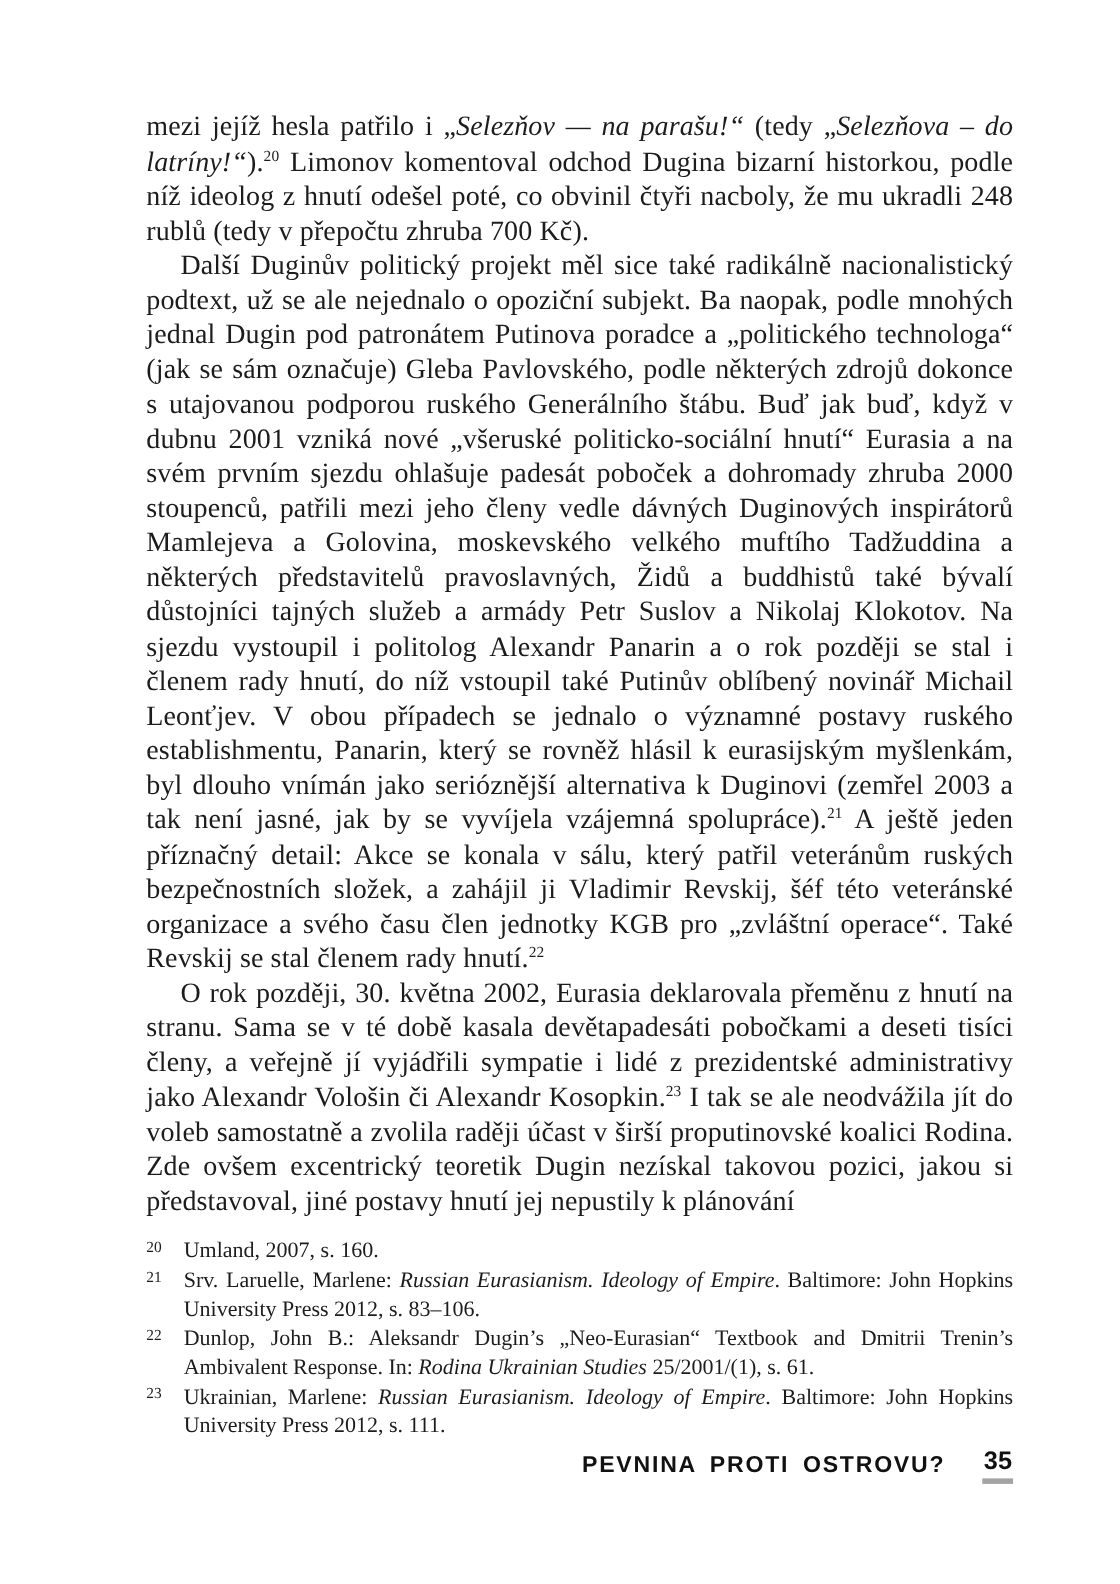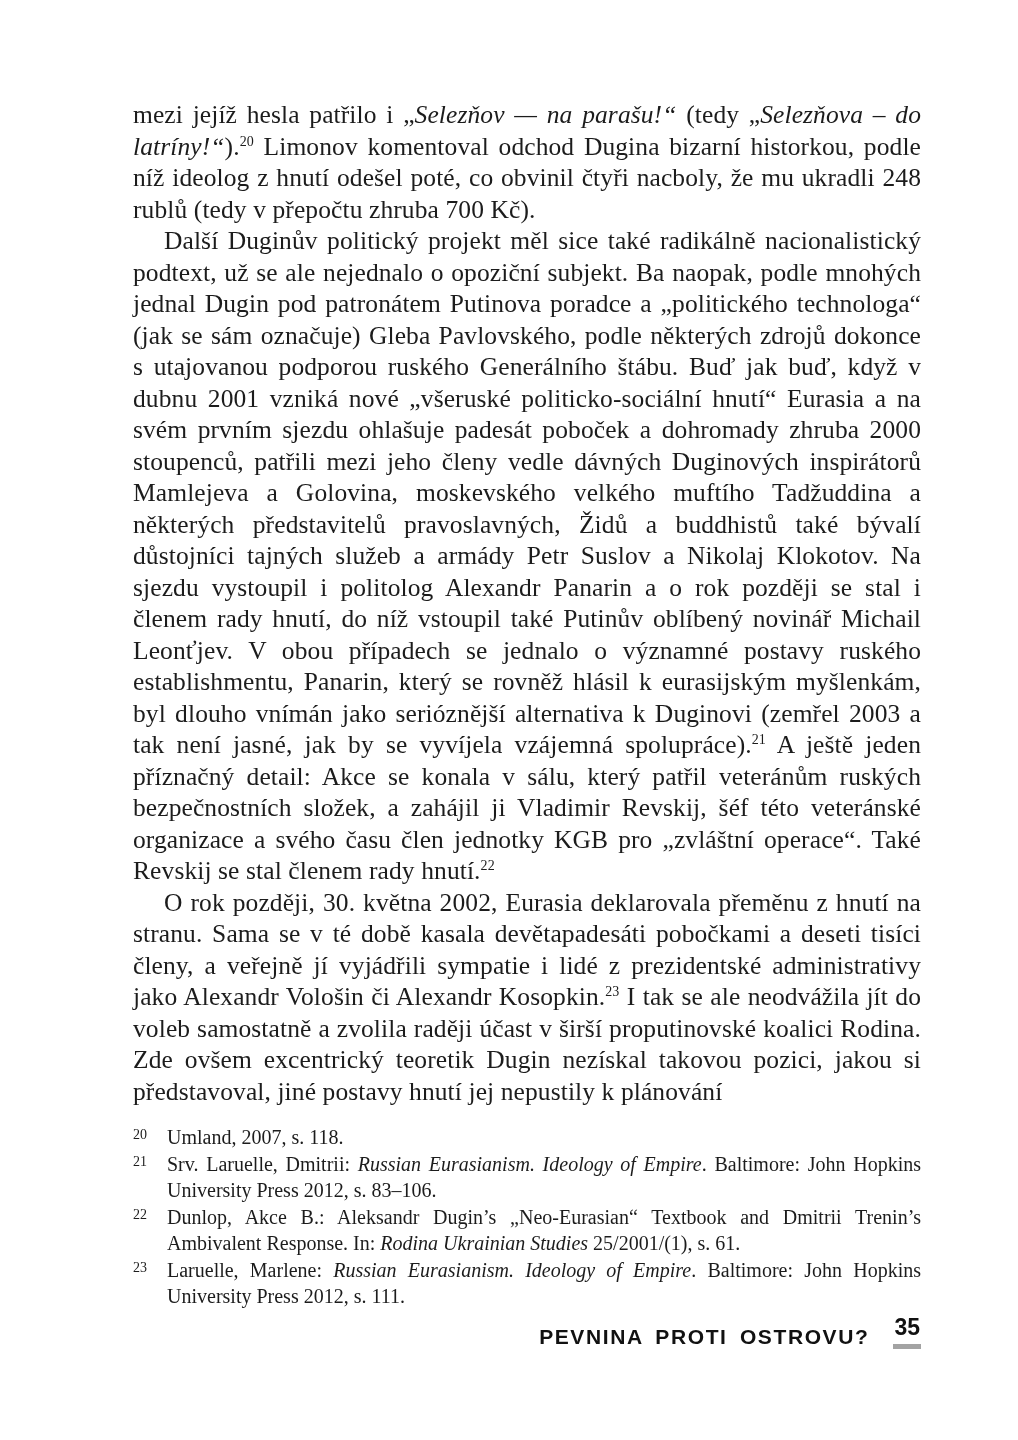--- a/index.html
+++ b/index.html
@@ -56,22 +56,22 @@
     text-align: justify;
   }
   .footnote-body em { font-style: italic; }
   .page-footer {
     position: absolute;
     left: 133px;
     top: 1314px;
     width: 788px;
     display: flex;
     justify-content: flex-end;
-    align-items: flex-end;
-    gap: 24px;
+    align-items: center;
+    gap: 34px;
     font-family: "Liberation Sans", "DejaVu Sans", sans-serif;
     color: #111111;
   }
   .running-head {
     font-size: 21px;
     font-weight: 700;
     letter-spacing: 1.6px;
     word-spacing: 5px;
     text-transform: uppercase;
   }
@@ -90,33 +90,33 @@
   <div class="text-block">
     <div class="body-paragraphs" id="body-paragraphs">
         <p><span>mezi jejíž hesla patřilo i „</span><em>Selezňov — na parašu!“</em><span> (tedy „</span><em>Selezňova – do latríny!“</em><span>).</span><sup class="fnref">20</sup><span> Limonov komentoval odchod Dugina bizarní historkou, podle níž ideolog z hnutí odešel poté, co obvinil čtyři nacboly, že mu ukradli 248 rublů (tedy v přepočtu zhruba 700 Kč).</span></p>
         <p class="indented"><span>Další Duginův politický projekt měl sice také radikálně nacionalistický podtext, už se ale nejednalo o opoziční subjekt. Ba naopak, podle mnohých jednal Dugin pod patronátem Putinova poradce a „politického technologa“ (jak se sám označuje) Gleba Pavlovského, podle některých zdrojů dokonce s utajovanou podporou ruského Generálního štábu. Buď jak buď, když v dubnu 2001 vzniká nové „všeruské politicko-sociální hnutí“ Eurasia a na svém prvním sjezdu ohlašuje padesát poboček a dohromady zhruba 2000 stoupenců, patřili mezi jeho členy vedle dávných Duginových inspirátorů Mamlejeva a Golovina, moskevského velkého muftího Tadžuddina a některých představitelů pravoslavných, Židů a buddhistů také bývalí důstojníci tajných služeb a armády Petr Suslov a Nikolaj Klokotov. Na sjezdu vystoupil i politolog Alexandr Panarin a o rok později se stal i členem rady hnutí, do níž vstoupil také Putinův oblíbený novinář Michail Leonťjev. V obou případech se jednalo o významné postavy ruského establishmentu, Panarin, který se rovněž hlásil k eurasijským myšlenkám, byl dlouho vnímán jako serióznější alternativa k Duginovi (zemřel 2003 a tak není jasné, jak by se vyvíjela vzájemná spolupráce).</span><sup class="fnref">21</sup><span> A ještě jeden příznačný detail: Akce se konala v sálu, který patřil veteránům ruských bezpečnostních složek, a zahájil ji Vladimir Revskij, šéf této veteránské organizace a svého času člen jednotky KGB pro „zvláštní operace“. Také Revskij se stal členem rady hnutí.</span><sup class="fnref">22</sup></p>
         <p class="indented"><span>O rok později, 30. května 2002, Eurasia deklarovala přeměnu z hnutí na stranu. Sama se v té době kasala devětapadesáti pobočkami a deseti tisíci členy, a veřejně jí vyjádřili sympatie i lidé z prezidentské administrativy jako Alexandr Vološin či Alexandr Kosopkin.</span><sup class="fnref">23</sup><span> I tak se ale neodvážila jít do voleb samostatně a zvolila raději účast v širší proputinovské koalici Rodina. Zde ovšem excentrický teoretik Dugin nezískal takovou pozici, jakou si představoval, jiné postavy hnutí jej nepustily k plánování</span></p>
       </div>
 
     <div class="footnotes" id="footnote-list">
         <div class="footnote">
           <span class="footnote-marker">20</span>
-          <span class="footnote-body"><span>Umland, 2007, s. 118.</span></span>
+          <span class="footnote-body"><span>Umland, 2007, s. 160.</span></span>
         </div>
         <div class="footnote">
           <span class="footnote-marker">21</span>
-          <span class="footnote-body"><span>Srv. Laruelle, Dmitrii: </span><em>Russian Eurasianism. Ideology of Empire</em><span>. Baltimore: John Hopkins University Press 2012, s. 83–106.</span></span>
+          <span class="footnote-body"><span>Srv. Laruelle, Marlene: </span><em>Russian Eurasianism. Ideology of Empire</em><span>. Baltimore: John Hopkins University Press 2012, s. 83–106.</span></span>
         </div>
         <div class="footnote">
           <span class="footnote-marker">22</span>
-          <span class="footnote-body"><span>Dunlop, Akce B.: Aleksandr Dugin’s „Neo-Eurasian“ Textbook and Dmitrii Trenin’s Ambivalent Response. In: </span><em>Rodina Ukrainian Studies</em><span> 25/2001/(1), s. 61.</span></span>
+          <span class="footnote-body"><span>Dunlop, John B.: Aleksandr Dugin’s „Neo-Eurasian“ Textbook and Dmitrii Trenin’s Ambivalent Response. In: </span><em>Rodina Ukrainian Studies</em><span> 25/2001/(1), s. 61.</span></span>
         </div>
         <div class="footnote">
           <span class="footnote-marker">23</span>
-          <span class="footnote-body"><span>Laruelle, Marlene: </span><em>Russian Eurasianism. Ideology of Empire</em><span>. Baltimore: John Hopkins University Press 2012, s. 111.</span></span>
+          <span class="footnote-body"><span>Ukrainian, Marlene: </span><em>Russian Eurasianism. Ideology of Empire</em><span>. Baltimore: John Hopkins University Press 2012, s. 111.</span></span>
         </div>
       </div>
   </div>
 
   <div class="page-footer">
     <span class="running-head">PEVNINA PROTI OSTROVU?</span>
     <span class="page-number">35</span>
   </div>
 
 </div>

